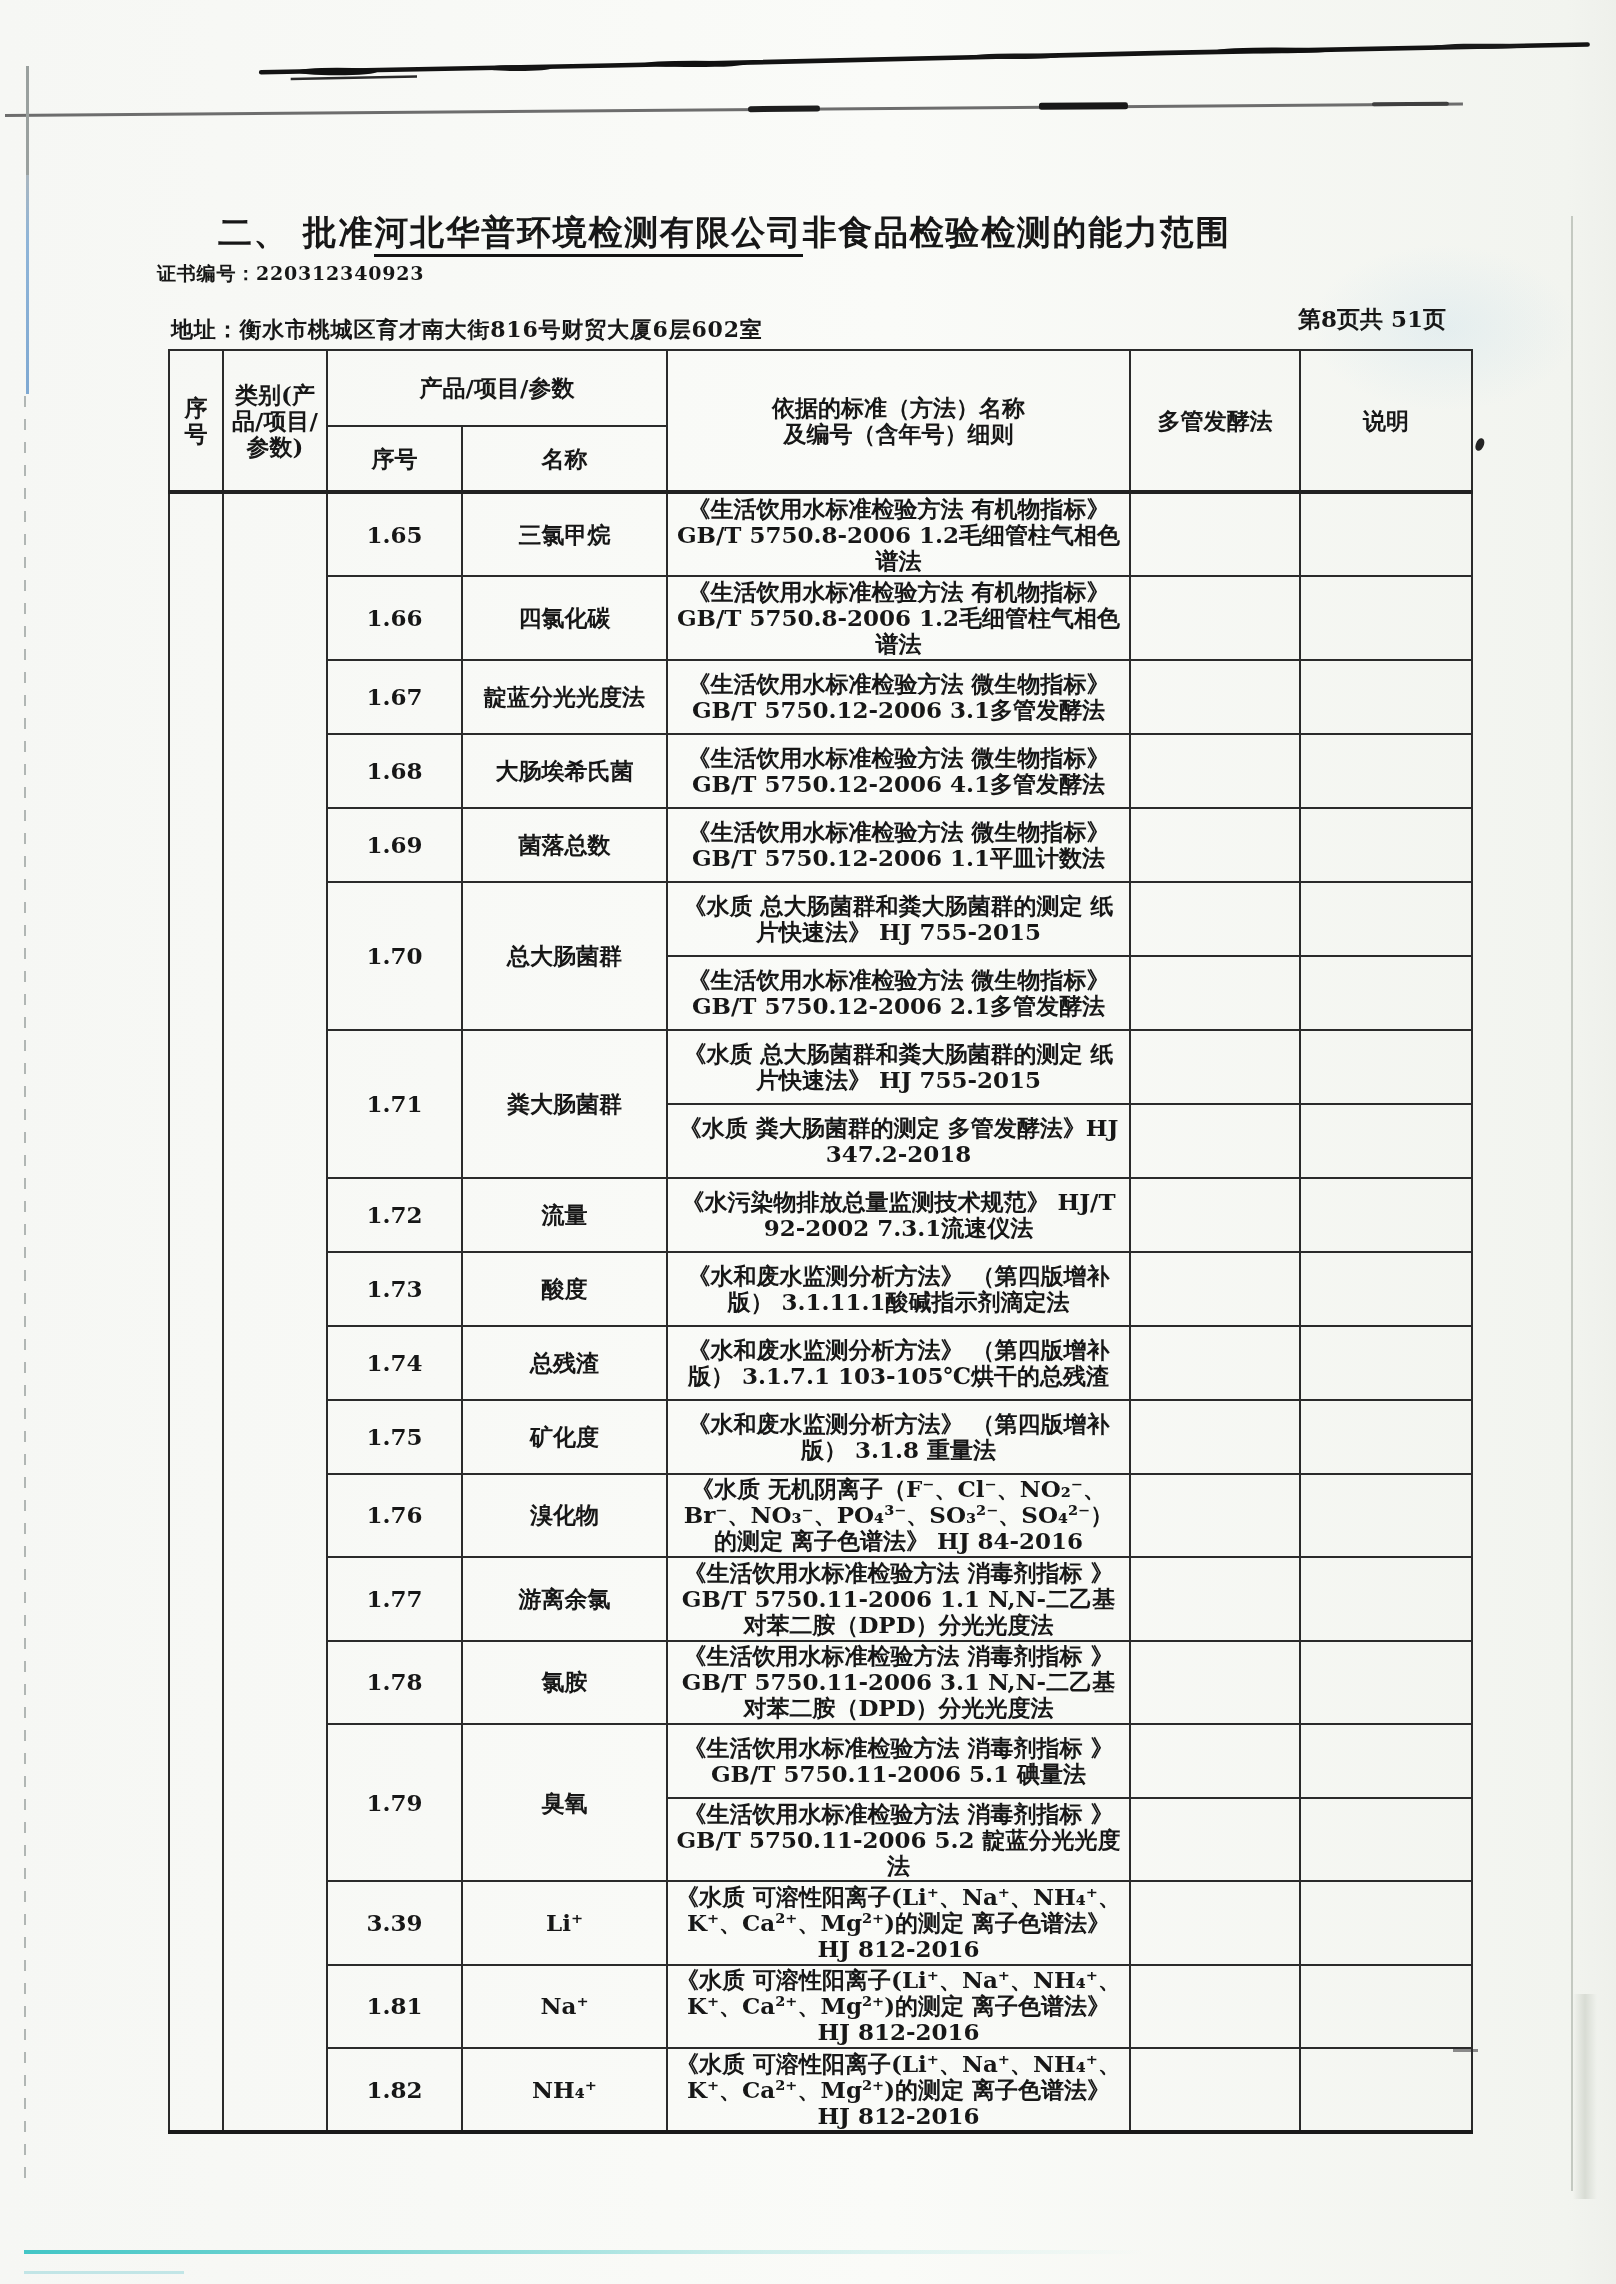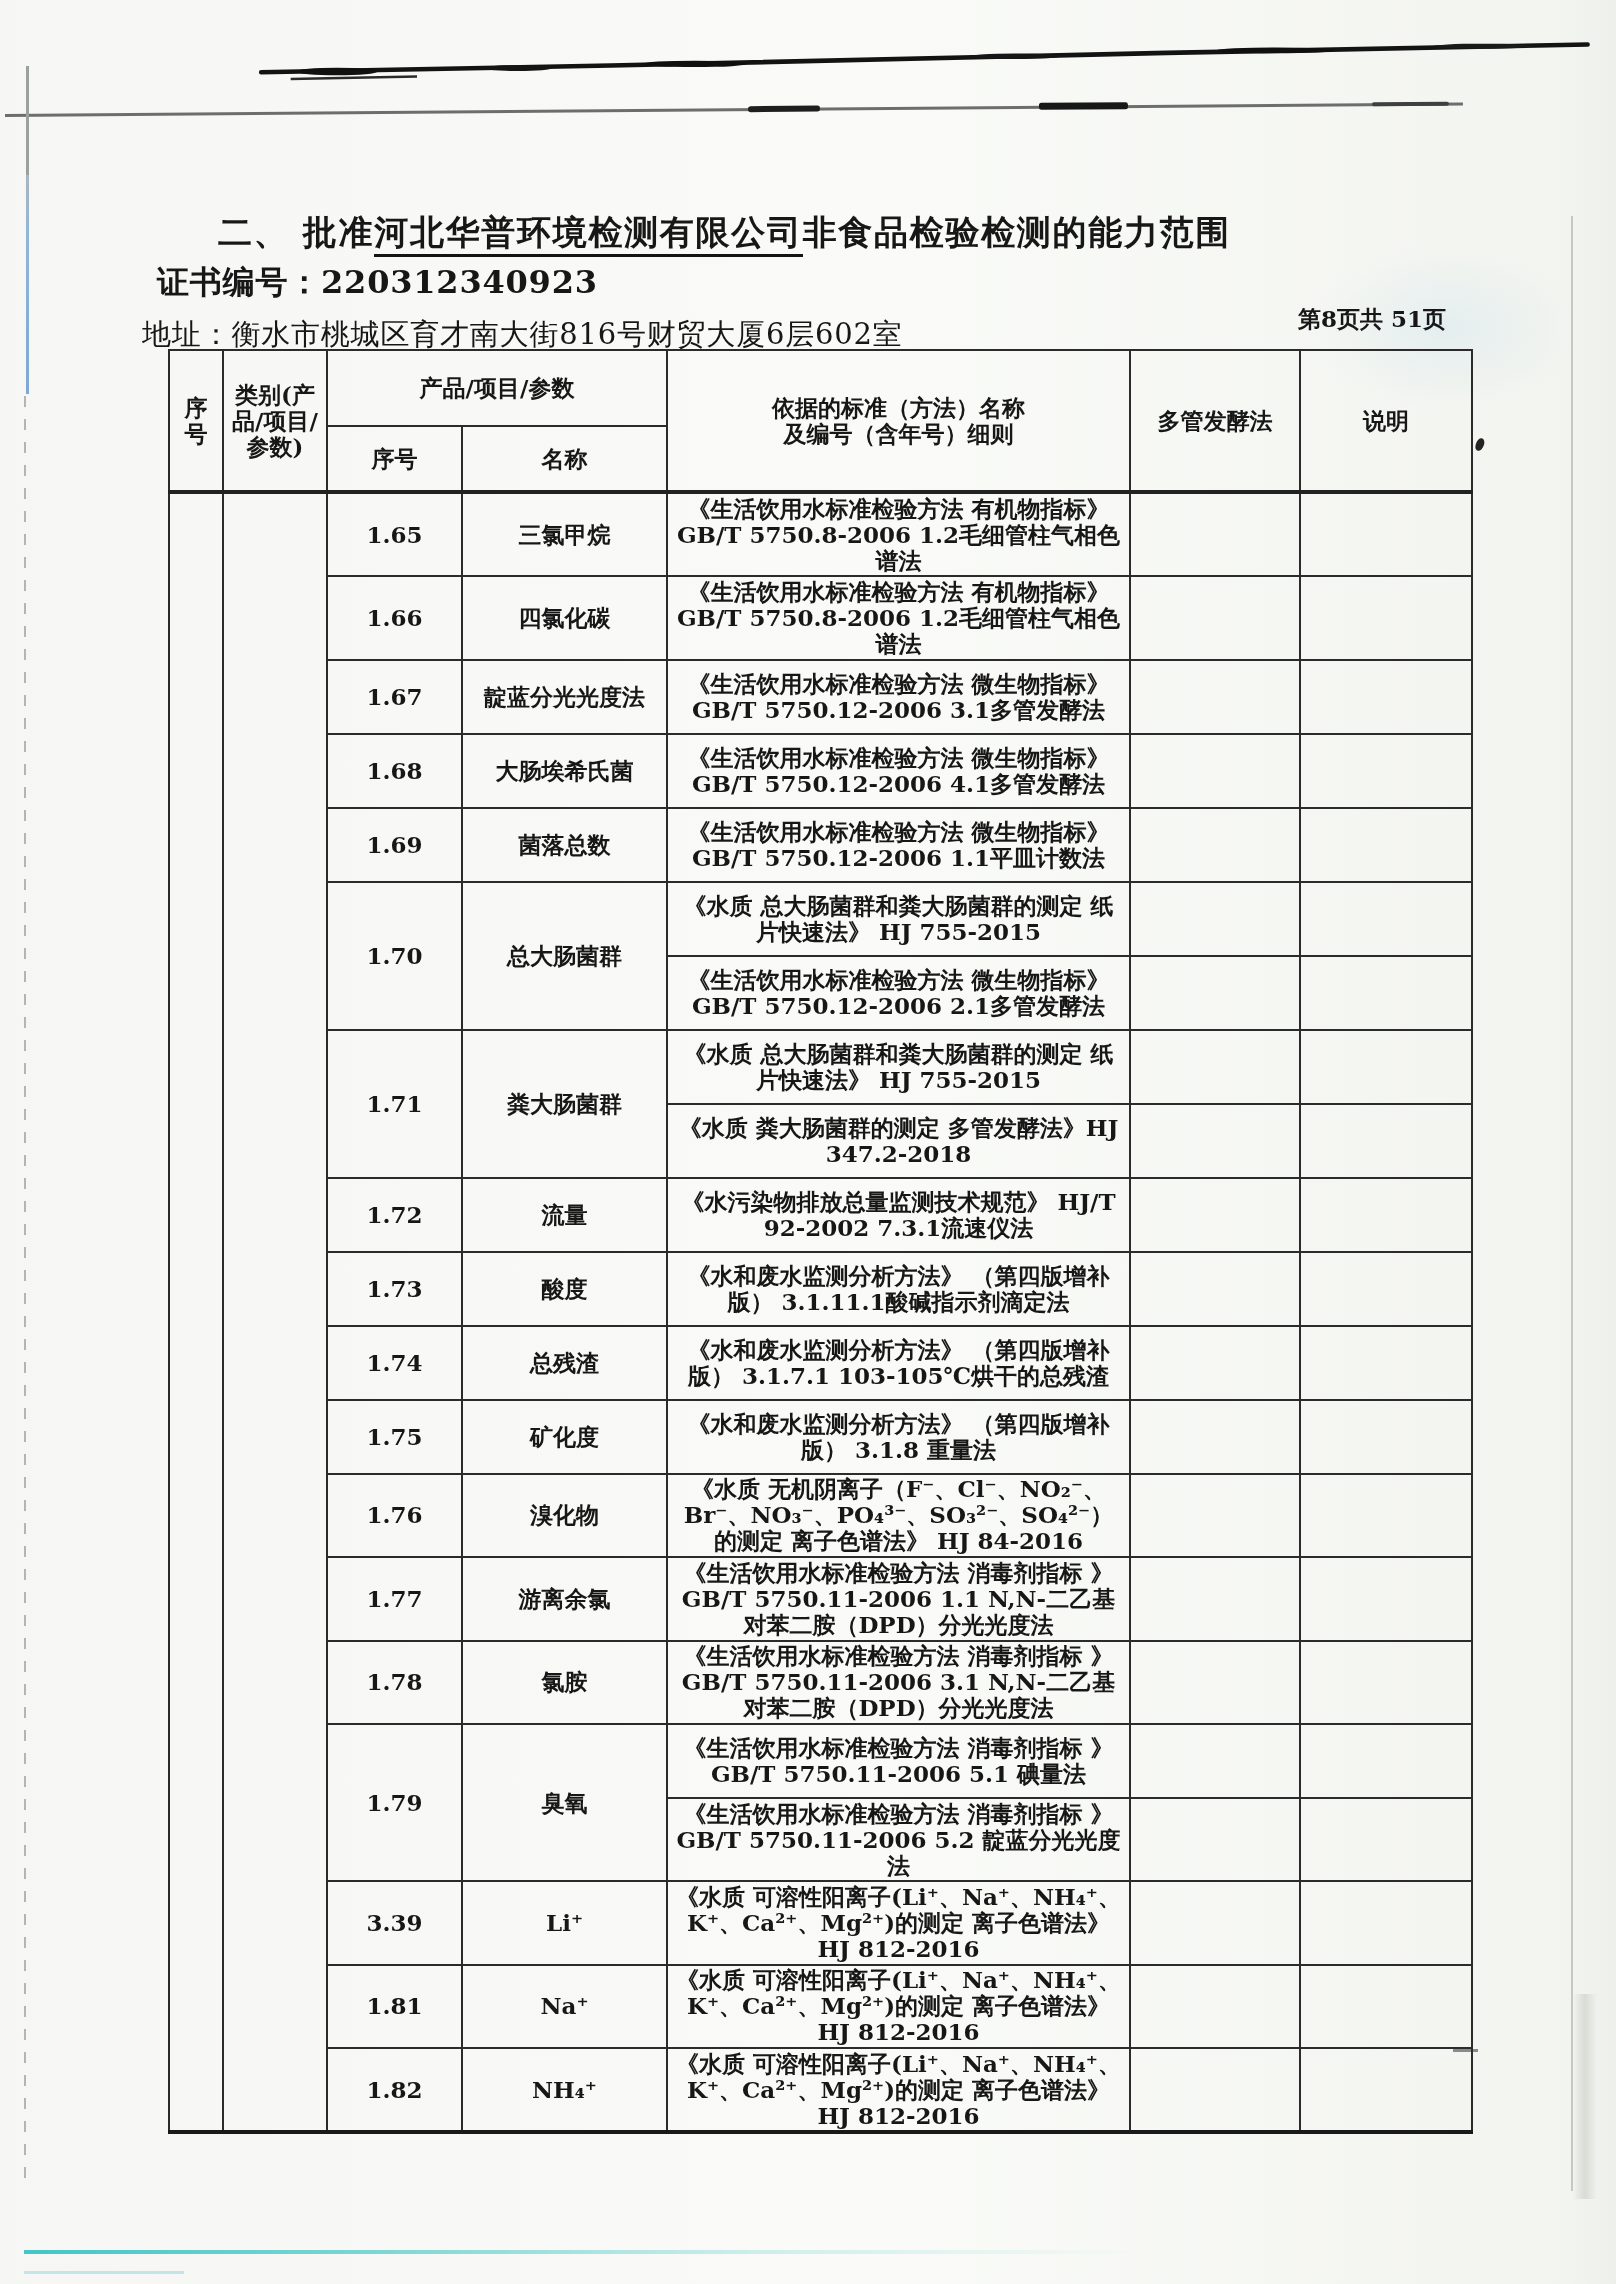--- a/index.html
+++ b/index.html
@@ -32,22 +32,22 @@
     background:radial-gradient(ellipse at center,rgba(150,200,230,.16),rgba(0,0,0,0) 70%);}
   .cyan-streak{left:23.6px;top:2250px;width:1120px;height:4.2px;
     background:linear-gradient(90deg,#43c6c6 0%,#79d6d3 30%,rgba(150,222,219,.45) 65%,rgba(150,222,219,0) 100%);}
   .cyan-streak2{left:23.6px;top:2271px;width:160px;height:3.4px;background:#a6dcdf;opacity:.65;}
   .table-tail{left:1453px;top:2049px;width:25px;height:3.4px;background:#8a8a8a;}
 
   
   .doc-title{position:absolute;left:0;top:210px;width:1449px;text-align:center;
     font-size:34px;font-weight:700;letter-spacing:1.7px;white-space:nowrap;}
   .doc-title .uline{border-bottom:3.4px solid #141414;padding-bottom:1.7px;}
-  .cert-line{position:absolute;left:157px;top:261px;font-size:32px;font-weight:600;letter-spacing:0.8px;}
-  .addr-line{position:absolute;left:142px;top:315px;font-size:29px;font-weight:400;letter-spacing:0.8px;}
+  .cert-line{position:absolute;left:157px;top:261px;font-size:19px;font-weight:600;letter-spacing:0.8px;}
+  .addr-line{position:absolute;left:171px;top:315px;font-size:22px;font-weight:700;letter-spacing:0.8px;}
   .page-indicator{position:absolute;left:1298px;top:304px;font-size:23px;font-weight:600;}
 
   
   table.cap{
     position:absolute;left:168px;top:349px;width:1303px;
     border-collapse:collapse;table-layout:fixed;
     border:2.5px solid #232323;border-bottom:4.2px solid #1a1a1a;
   }
   table.cap th,table.cap td{
     border:2.1px solid #2b2b2b;

